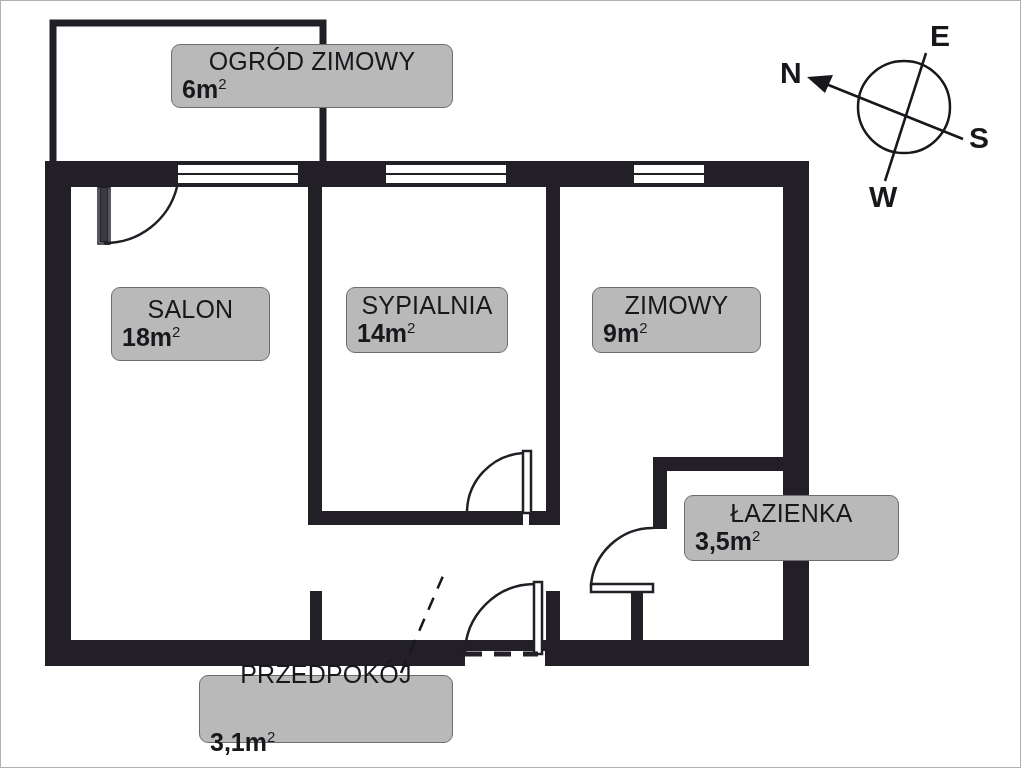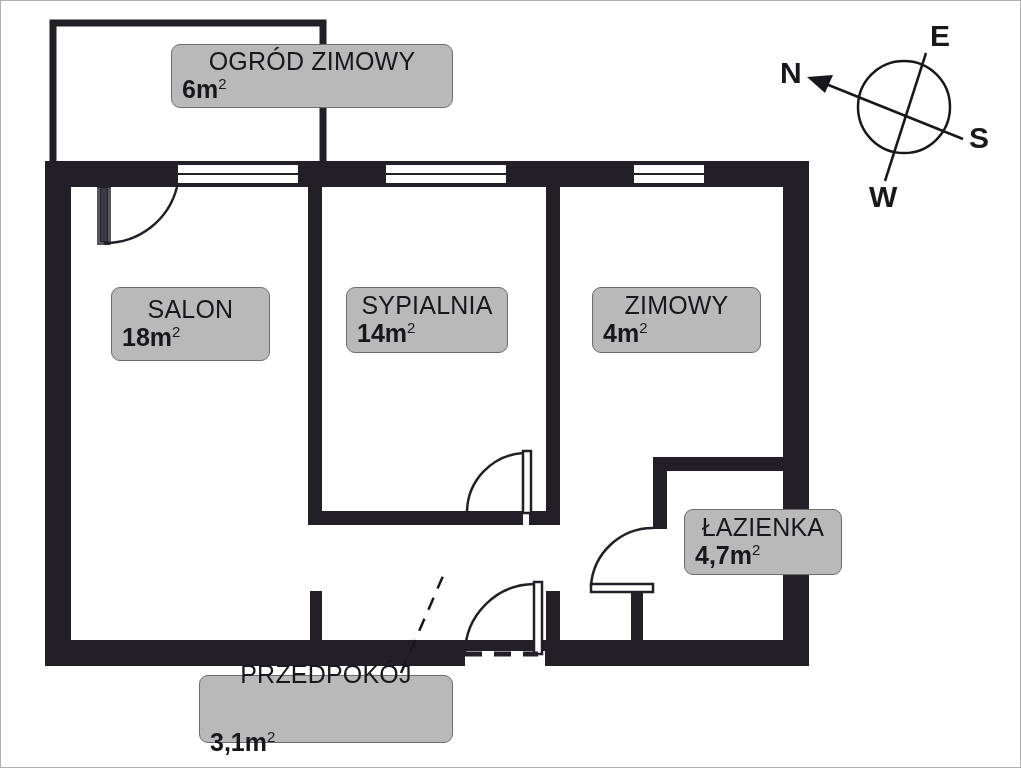--- a/index.html
+++ b/index.html
@@ -169,26 +169,26 @@
     <div class="room-area"><span>18m</span><span class="sup">2</span></div>
   </div>
 
   <div class="room-label" style="left:345px; top:286px; width:162px; height:66px;">
     <div class="room-name">SYPIALNIA</div>
     <div class="room-area"><span>14m</span><span class="sup">2</span></div>
   </div>
 
   <div class="room-label" style="left:591px; top:286px; width:169px; height:66px;">
     <div class="room-name">ZIMOWY</div>
-    <div class="room-area"><span>4m</span><span class="sup">2</span></div>
+    <div class="room-area"><span>9m</span><span class="sup">2</span></div>
   </div>
 
-  <div class="room-label" style="left:683px; top:508px; width:158px; height:66px;">
+  <div class="room-label" style="left:683px; top:494px; width:215px; height:66px;">
     <div class="room-name">ŁAZIENKA</div>
-    <div class="room-area"><span>4,7m</span><span class="sup">2</span></div>
+    <div class="room-area"><span>3,5m</span><span class="sup">2</span></div>
   </div>
 
   <div class="room-label" style="left:198px; top:674px; width:254px; height:68px;gap:40px;">
     <div class="room-name">PRZEDPOKÓJ</div>
     <div class="room-area"><span>3,1m</span><span class="sup">2</span></div>
   </div>
 
   <span class="compass-letter" style="left:779px; top:57px;">N</span>
   <span class="compass-letter" style="left:929px; top:20px;">E</span>
   <span class="compass-letter" style="left:968px; top:122px;">S</span>

